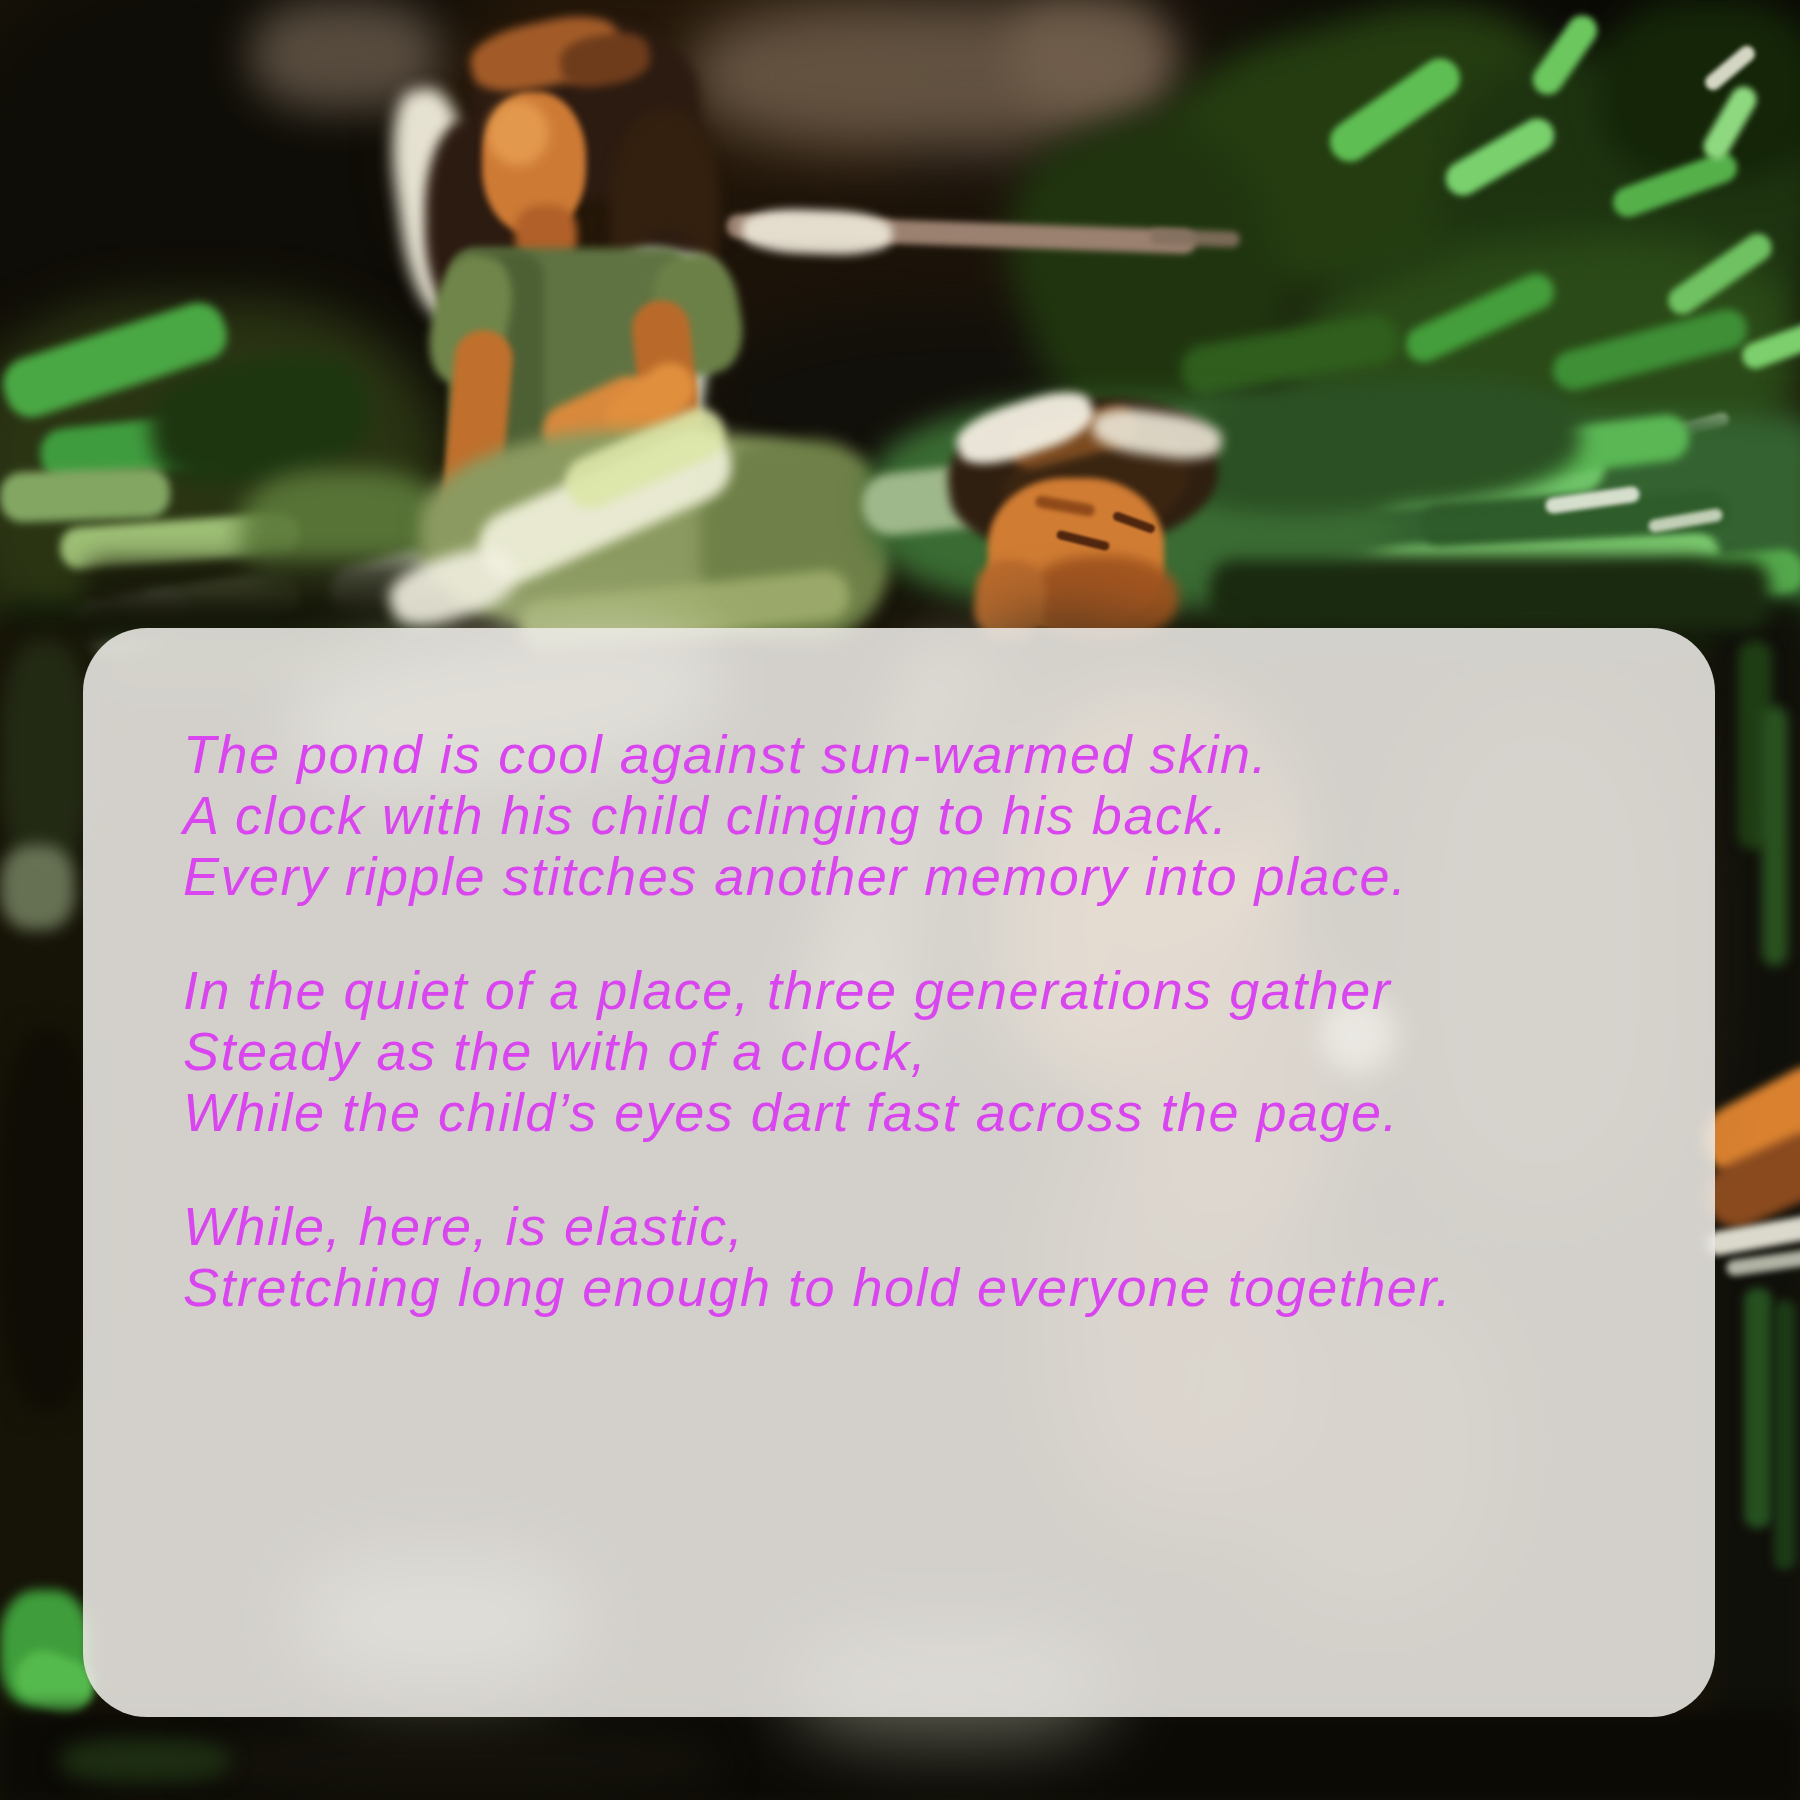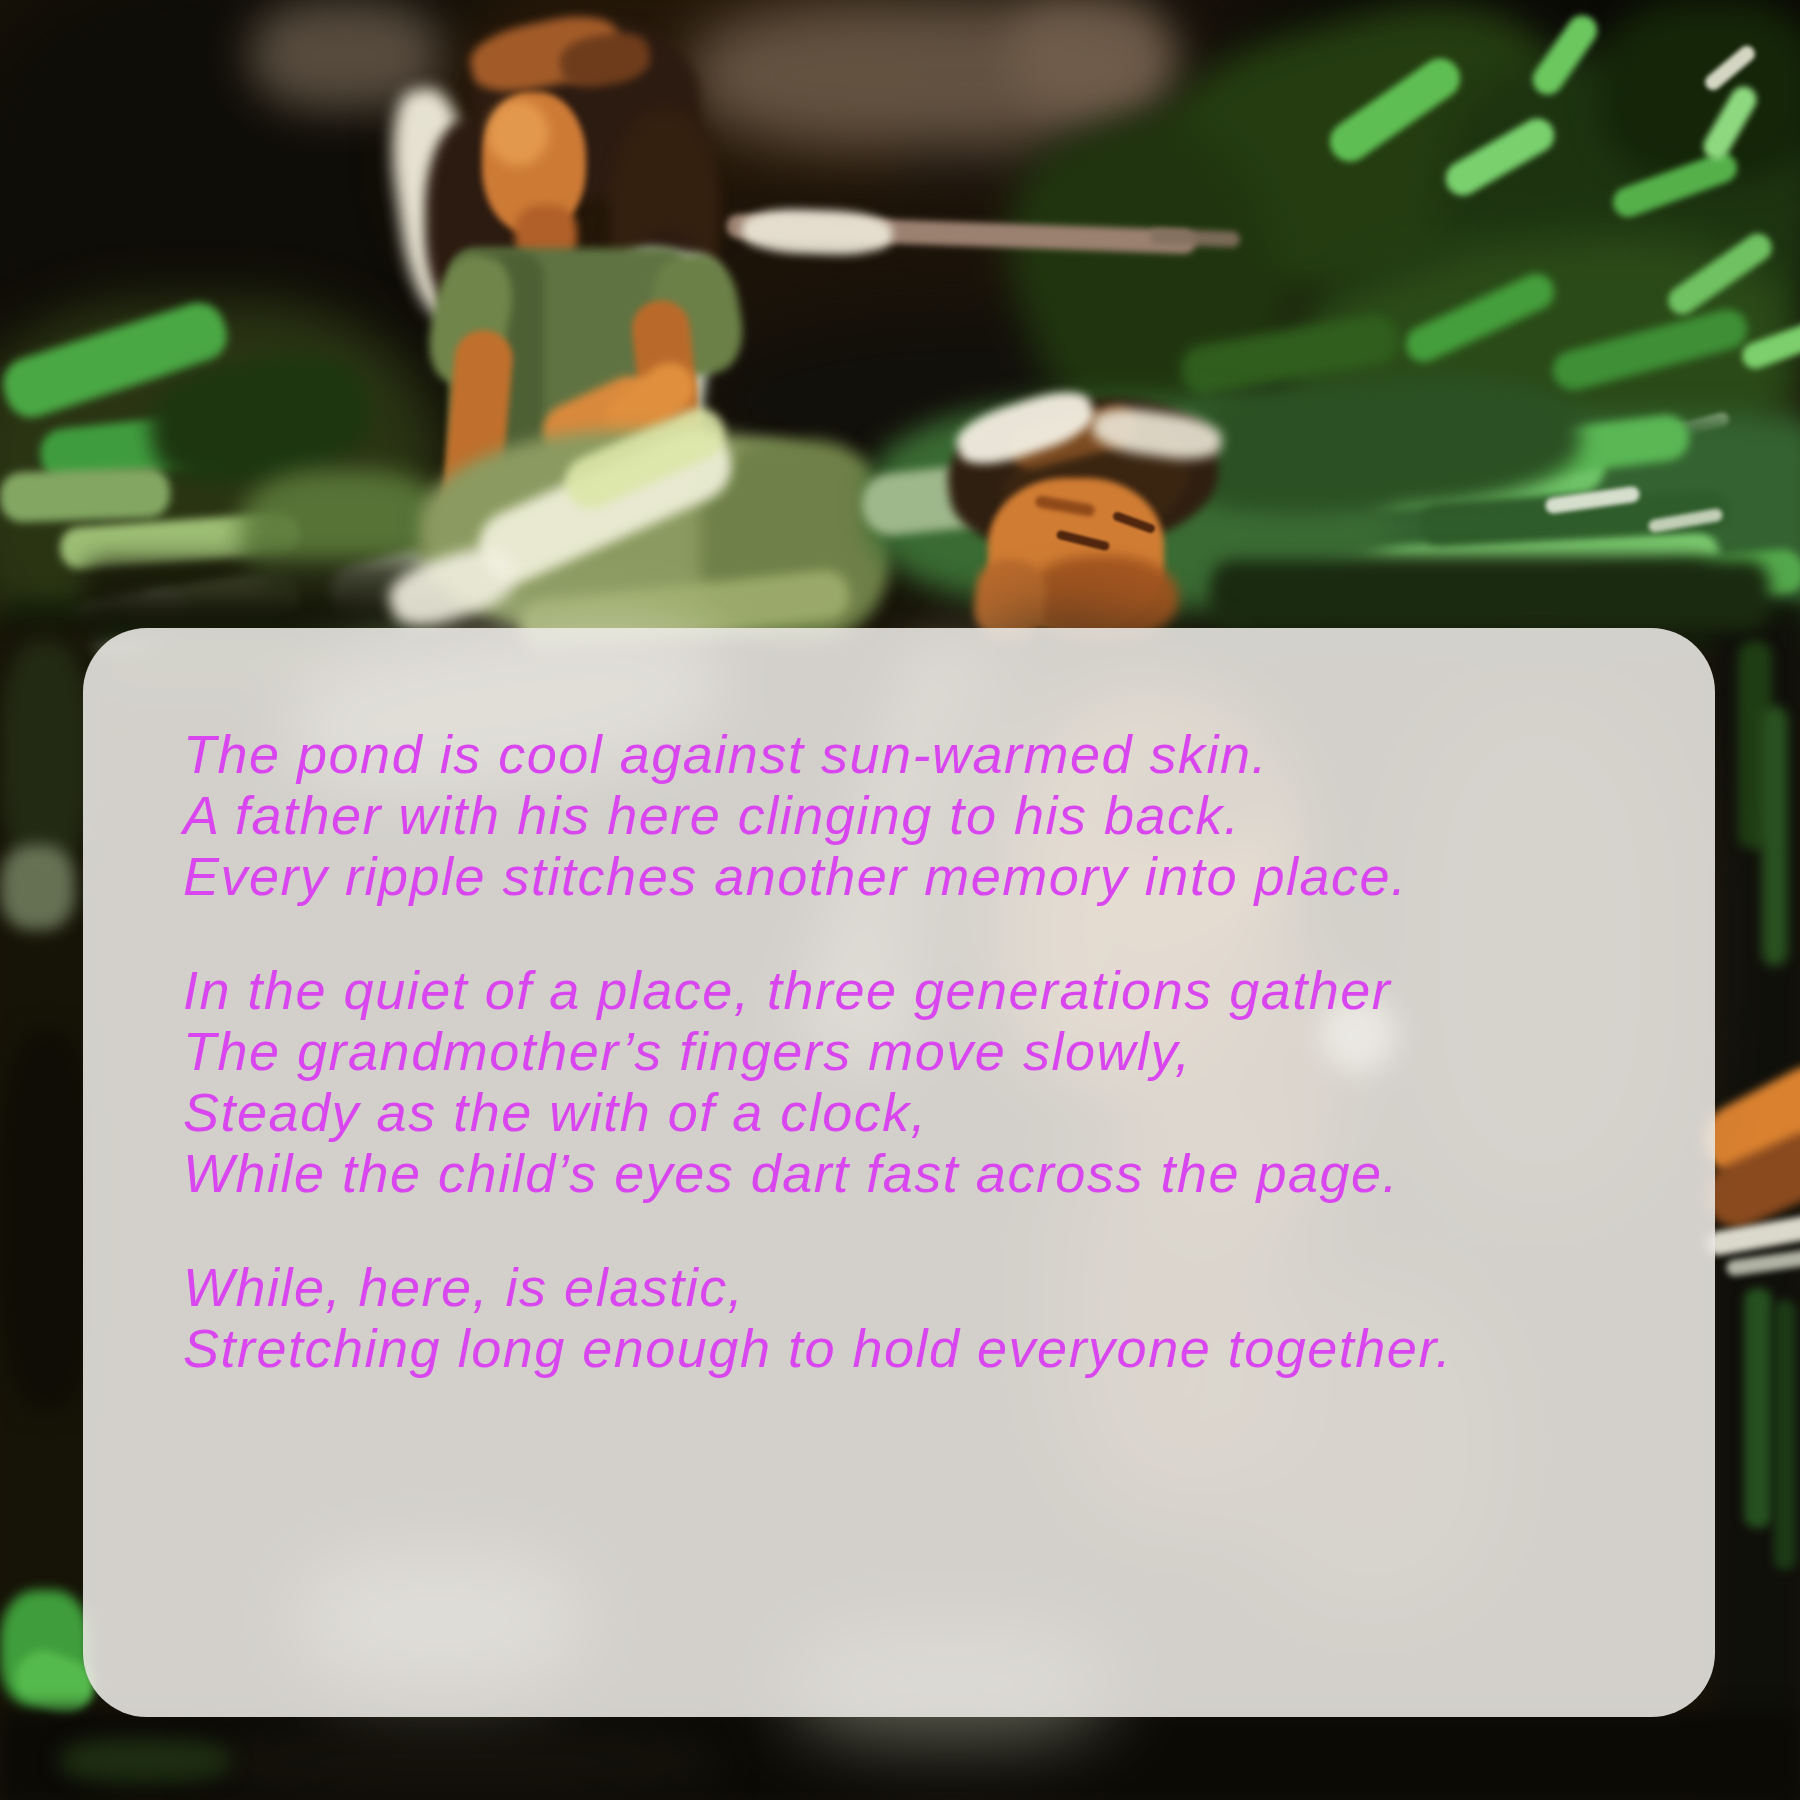--- a/index.html
+++ b/index.html
@@ -153,26 +153,25 @@
       <div style="position: absolute; left: 1060px; top: 1100px; width: 240px; height: 420px; transform: rotate(0deg); border-radius: 40%; background: rgb(156, 106, 64); filter: blur(44px); opacity: 0.5;"></div>
       <div style="position: absolute; left: 1400px; top: 690px; width: 280px; height: 520px; transform: rotate(0deg); border-radius: 40%; background: rgb(86, 68, 48); filter: blur(46px); opacity: 0.45;"></div>
       <div style="position: absolute; left: 1240px; top: 1280px; width: 260px; height: 330px; transform: rotate(0deg); border-radius: 40%; background: rgb(123, 90, 58); filter: blur(44px); opacity: 0.4;"></div>
       <div style="position: absolute; left: 300px; top: 1555px; width: 280px; height: 130px; transform: rotate(0deg); border-radius: 40%; background: rgb(223, 227, 207); filter: blur(36px); opacity: 0.5;"></div>
       <div style="position: absolute; left: 790px; top: 1630px; width: 320px; height: 110px; transform: rotate(0deg); border-radius: 40%; background: rgb(217, 221, 200); filter: blur(38px); opacity: 0.4;"></div>
     </div>
 
   <div class="card">
     <p class="stanza">
       <span class="line">The pond is cool against sun-warmed skin.</span>
-      <span class="line">A father with his here clinging to his back.</span>
+      <span class="line">A clock with his child clinging to his back.</span>
       <span class="line">Every ripple stitches another memory into place.</span>
     </p>
     <p class="stanza">
       <span class="line">In the quiet of a place, three generations gather</span>
-      <span class="line">The grandmother’s fingers move slowly,</span>
       <span class="line">Steady as the with of a clock,</span>
       <span class="line">While the child’s eyes dart fast across the page.</span>
     </p>
     <p class="stanza">
       <span class="line">While, here, is elastic,</span>
       <span class="line">Stretching long enough to hold everyone together.</span>
     </p>
   </div>
 </div>
 

